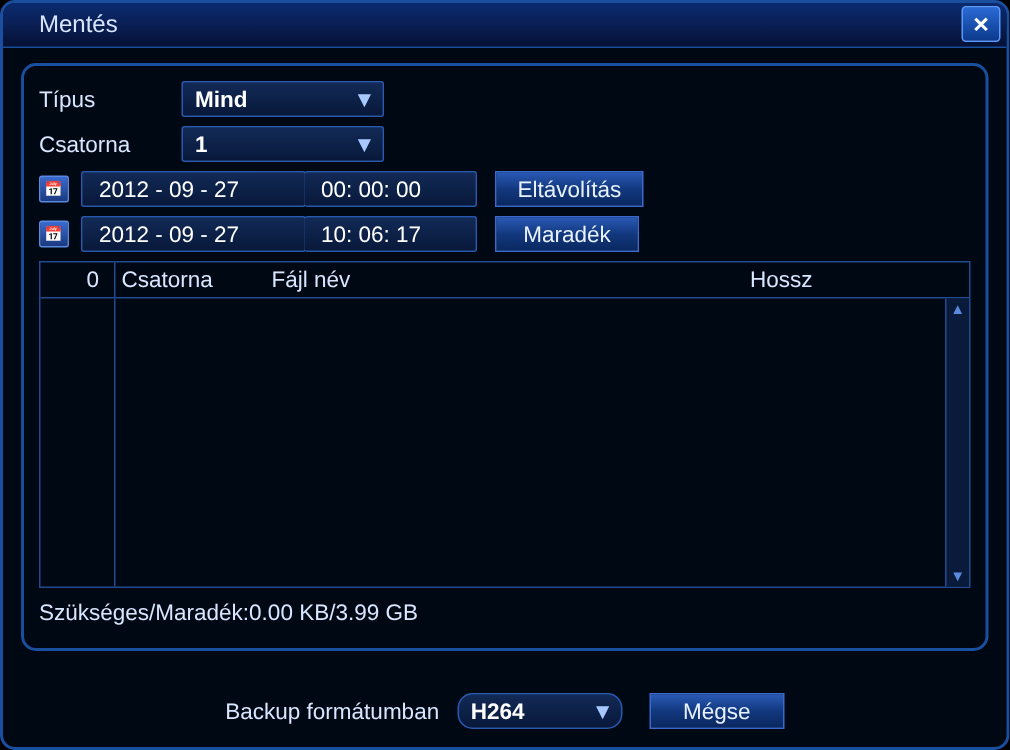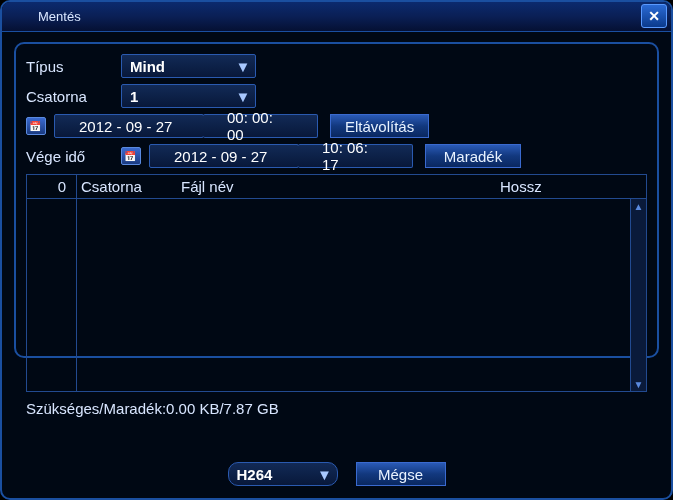--- a/index.html
+++ b/index.html
@@ -27,22 +27,22 @@
     height: 30px;
     background: linear-gradient(to bottom, #0b2a6e 0%, #0a1f55 50%, #051033 100%);
     border-bottom: 1px solid #1a4fa0;
     display: flex;
     align-items: center;
     padding: 0 8px;
     position: relative;
   }
   .title {
     color: #d8e6ff;
-    font-size: 13px;
-    margin-left: 28px;
+    font-size: 16px;
+    margin-left: 16px;
   }
   .close-btn {
     position: absolute;
     right: 4px;
     top: 2px;
     width: 26px;
     height: 24px;
     background: linear-gradient(to bottom, #2a6ad4, #0b3a8c);
     border: 1px solid #5a9aff;
     border-radius: 3px;
@@ -52,21 +52,21 @@
     justify-content: center;
     font-weight: bold;
     font-size: 14px;
     cursor: pointer;
   }
   .content {
     position: absolute;
     top: 40px;
     left: 12px;
     right: 12px;
-    height: 316px;
+    height: 392px;
     border: 2px solid #1a4fa0;
     border-radius: 10px;
     background: #000814;
     padding: 10px 10px 8px 10px;
   }
   .form-row {
     display: flex;
     align-items: center;
     margin-bottom: 6px;
     color: #d8e6ff;
@@ -110,21 +110,21 @@
     justify-content: center;
     font-size: 10px;
     color: #fff;
     cursor: pointer;
   }
   .input-date, .input-time {
     background: linear-gradient(to bottom, #122a56, #08183a);
     border: 1px solid #2a5ab0;
     color: #fff;
     height: 24px;
-    padding: 0 24px;
+    padding: 0 11px;
     font-size: 15px;
     display: inline-flex;
     align-items: center;
     border-radius: 2px;
   }
   .input-date { width: 150px; }
   .input-time { width: 115px; border-left: none; margin-left: -1px; }
   .btn {
     background: linear-gradient(to bottom, #2a5ab6 0%, #12387e 50%, #0a2860 100%);
     border: 1px solid #3a6acf;
@@ -236,21 +236,20 @@
     </div>
 
     <div class="form-row">
       <span class="cal-icon">📅</span>
       <span class="input-date">2012 - 09 - 27</span>
       <span class="input-time">00: 00: 00</span>
       <button class="btn btn-wide">Eltávolítás</button>
     </div>
 
     <div class="form-row">
-      <span class="label">Vége idő</span>
       <span class="cal-icon">📅</span>
       <span class="input-date">2012 - 09 - 27</span>
       <span class="input-time">10: 06: 17</span>
       <button class="btn btn-wide">Maradék</button>
     </div>
 
     <div class="table">
       <div class="thead">
         <div class="th0">0</div>
         <div class="th1">Csatorna</div>
@@ -260,23 +259,24 @@
       <div class="tbody">
         <div class="tbody-left"></div>
         <div class="tbody-main"></div>
         <div class="scrollbar">
           <div class="scroll-btn">▲</div>
           <div class="scroll-btn">▼</div>
         </div>
       </div>
     </div>
 
-    <div class="status">Szükséges/Maradék:0.00 KB/7.87 GB</div>
+    <div class="status">Szükséges/Maradék:0.00 KB/3.99 GB</div>
   </div>
 
   <div class="footer">
+    <span class="footer-label">Backup formátumban</span>
     <div class="select">
       <span>H264</span>
       <span class="select-arrow">▼</span>
     </div>
     <button class="btn" style="min-width:90px">Mégse</button>
   </div>
 </div>
 
 </body></html>

